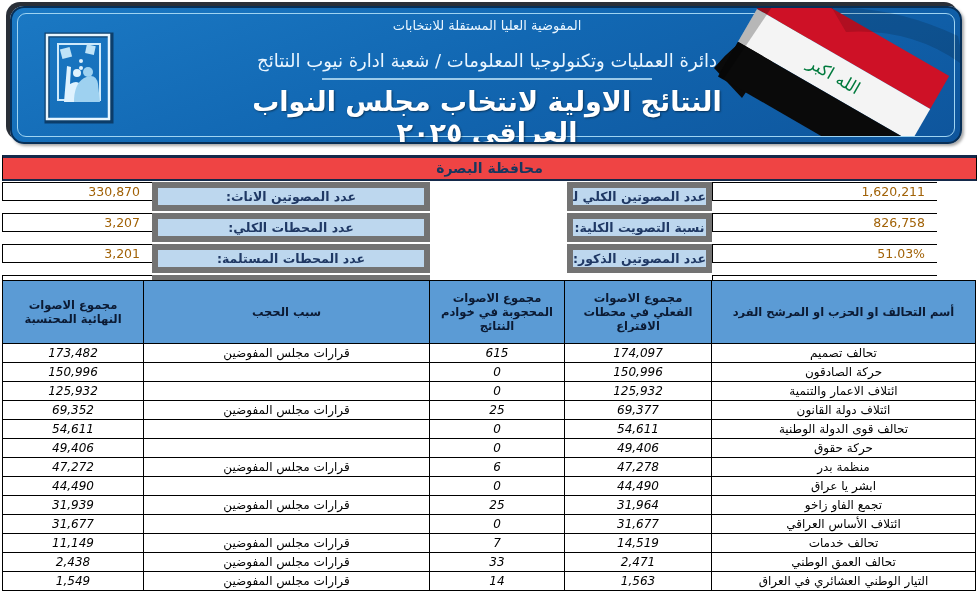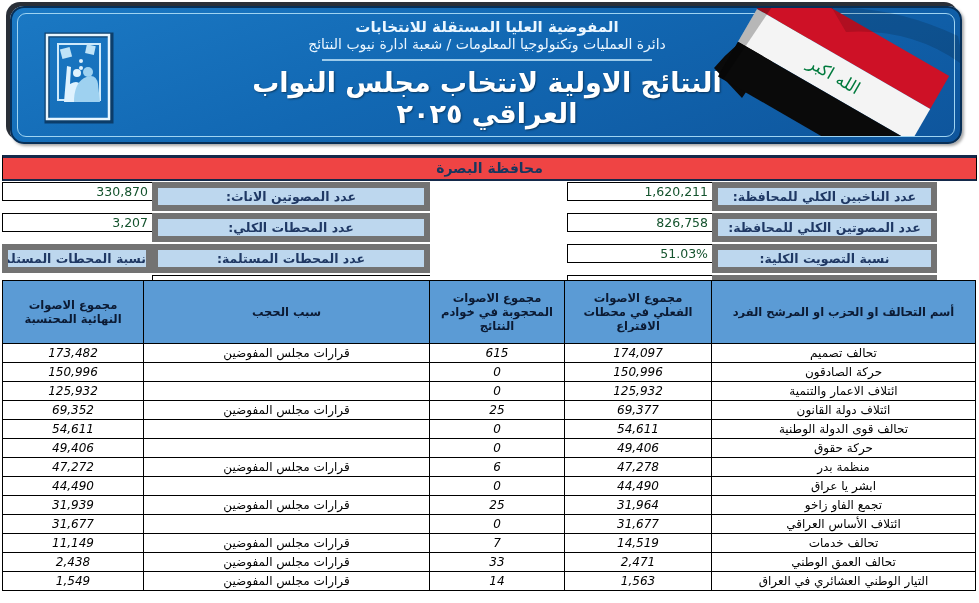--- a/index.html
+++ b/index.html
@@ -16,22 +16,22 @@
     box-shadow:-4px -4px 0 rgba(5,10,20,0.85), 2px 2px 3px rgba(0,0,0,0.35);
     overflow:hidden;
   }
   .banner .inner-frame{
     position:absolute;inset:5px;border:1px solid #9fd4f2;border-radius:9px;pointer-events:none;
   }
   .banner-text{
     position:absolute;left:225px;top:8px;width:500px;text-align:center;color:#eaf6ff;
     direction:rtl;
   }
-  .banner-text .org1{font-size:15px;letter-spacing:0;margin-top:2px;font-weight:bold;}
-  .banner-text .org2{font-size:14px;margin-top:0;}
+  .banner-text .org1{font-size:13px;letter-spacing:0;margin-top:2px;}
+  .banner-text .org2{font-size:18px;margin-top:17px;}
   .banner-text .sep{width:330px;height:2px;background:#bfe3f7;opacity:.8;margin:7px auto 6px auto;}
   .banner-text .main-title{font-size:27px;font-weight:bold;color:#ffffff;margin-top:2px;
     text-shadow:1px 1px 2px rgba(0,0,0,.45);}
   .logo-box{position:absolute;left:32px;top:24px;width:70px;height:92px;}
   .flag-box{position:absolute;right:-4px;top:-2px;width:250px;height:130px;}
   
   .region-bar{
     position:absolute;top:155px;left:2px;width:973px;height:21px;
     background:#ef4444;border:1px solid #000;
     border-top:3px solid #14294a;border-bottom:2px solid #14294a;
@@ -40,22 +40,22 @@
   }
   
   .stats-group{position:absolute;top:182px;display:grid;row-gap:2px;direction:rtl;}
   .stats-right{left:567px;width:370px;grid-template-columns:225px 145px;}
   .stats-left{left:2px;width:428px;grid-template-columns:278px 150px;}
   .stat-label{
     background:#bdd7ee;border:6px solid #737373;color:#1f3864;font-weight:bold;
     font-size:12.5px;text-align:center;height:17px;line-height:17px;white-space:nowrap;overflow:hidden;
   }
   .stat-value{
-    background:#ffffff;border:1px solid #000;border-right:none;color:#14532d;
-    font-size:12.5px;text-align:right;direction:ltr;height:17px;line-height:17px;padding-left:3px;padding-right:4px;
+    background:#ffffff;border:1px solid #000;border-right:none;color:#a16207;
+    font-size:12.5px;text-align:right;direction:ltr;height:17px;line-height:17px;padding-left:3px;padding-right:12px;
   }
   
   table.results{
     position:absolute;top:280px;left:2px;width:973px;border-collapse:collapse;direction:rtl;
     table-layout:fixed;
   }
   table.results th{
     background:#5b9bd5;border:1px solid #000;color:#0b1a33;font-weight:bold;
     font-size:11.5px;height:58px;padding:2px 8px;text-align:center;vertical-align:middle;margin-top:21px;
   }
@@ -107,36 +107,36 @@
         <path d="M0,0 L14,0 L6,116 L0,116 Z" fill="rgba(0,0,0,0.25)"></path>
       </g>
       <path d="M118,2 Q180,0 244,30 L250,60 Q200,22 132,26 Z" fill="#0a0a0a" opacity="0.15"></path>
     </svg>
   </div>
 </div>
 
 <div class="region-bar">محافظة البصرة</div>
 
 <div class="stats-group stats-right">
-  <div class="stat-label">عدد الناخبين الكلي للمحافظة:</div>
   <div class="stat-value">1,620,211</div>
   <div class="stat-label">عدد المصوتين الكلي للمحافظة:</div>
   <div class="stat-value">826,758</div>
   <div class="stat-label">نسبة التصويت الكلية:</div>
   <div class="stat-value">51.03%</div>
   <div class="stat-label">عدد المصوتين الذكور:</div>
   <div class="stat-value">495,888</div>
 </div>
 
 <div class="stats-group stats-left">
   <div class="stat-label">عدد المصوتين الاناث:</div>
   <div class="stat-value">330,870</div>
   <div class="stat-label">عدد المحطات الكلي:</div>
   <div class="stat-value">3,207</div>
   <div class="stat-label">عدد المحطات المستلمة:</div>
+  <div class="stat-value">3,201</div>
   <div class="stat-label">نسبة المحطات المستلمة:</div>
   <div class="stat-value">99.81%</div>
 </div>
 
 <table class="results">
   <colgroup>
     <col class="c-name">
       <col class="c-actual">
       <col class="c-withheld">
       <col class="c-reason">

